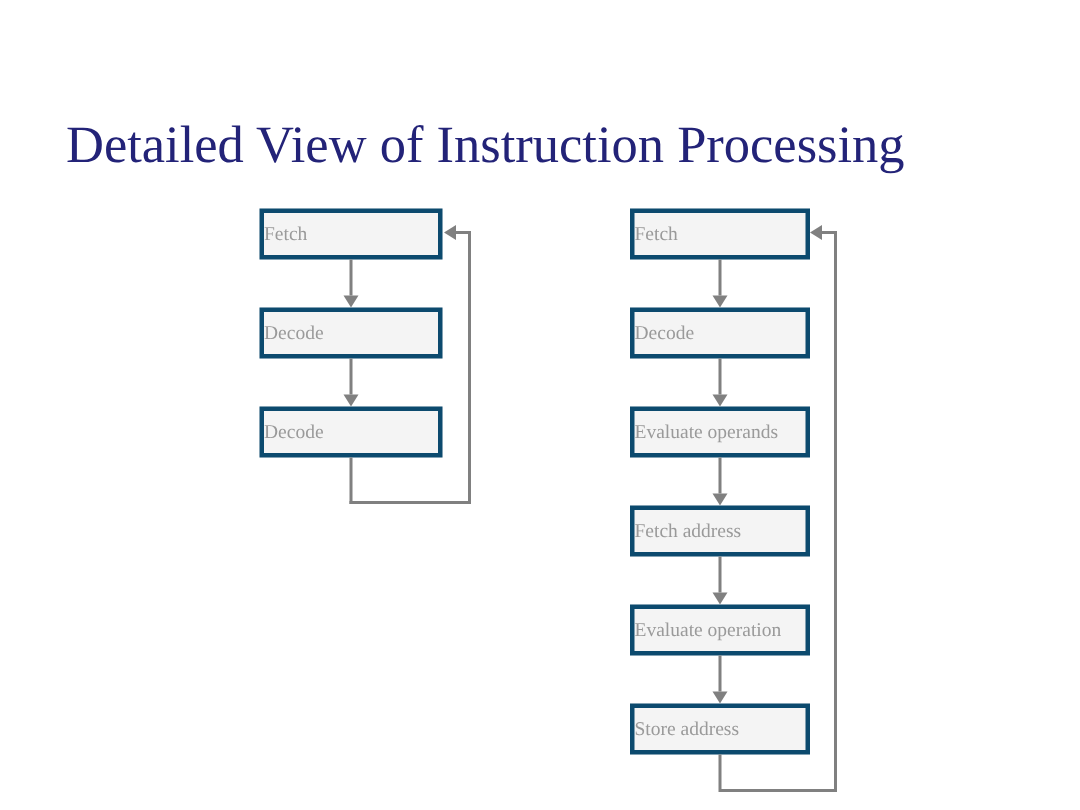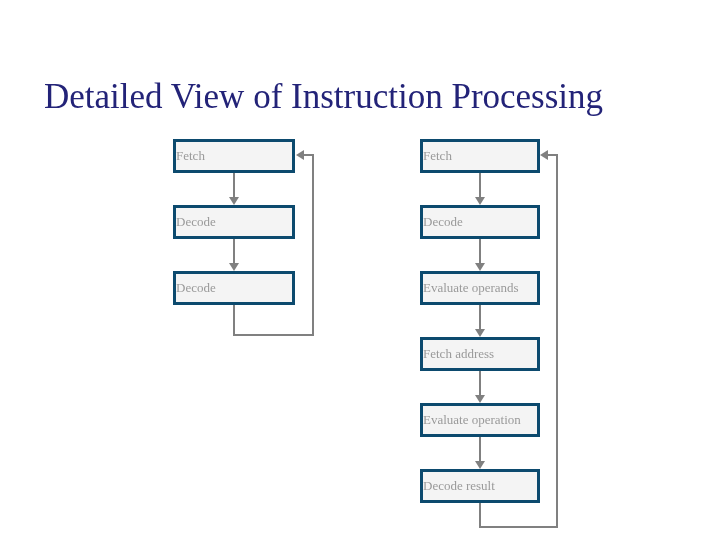--- a/index.html
+++ b/index.html
@@ -109,21 +109,21 @@
     <div class="flow-box right-col" style="top:271px">
       <span>Evaluate operands</span>
     </div>
     <div class="flow-box right-col" style="top:337px">
       <span>Fetch address</span>
     </div>
     <div class="flow-box right-col" style="top:403px">
       <span>Evaluate operation</span>
     </div>
     <div class="flow-box right-col" style="top:469px">
-      <span>Decode result</span>
+      <span>Store address</span>
     </div>
 
     <div class="line vline" style="left:479px; top:173px; height:24px"></div>
     <div class="ah-down" style="left:475px; top:197px"></div>
 
     <div class="line vline" style="left:479px; top:239px; height:24px"></div>
     <div class="ah-down" style="left:475px; top:263px"></div>
 
     <div class="line vline" style="left:479px; top:305px; height:24px"></div>
     <div class="ah-down" style="left:475px; top:329px"></div>

